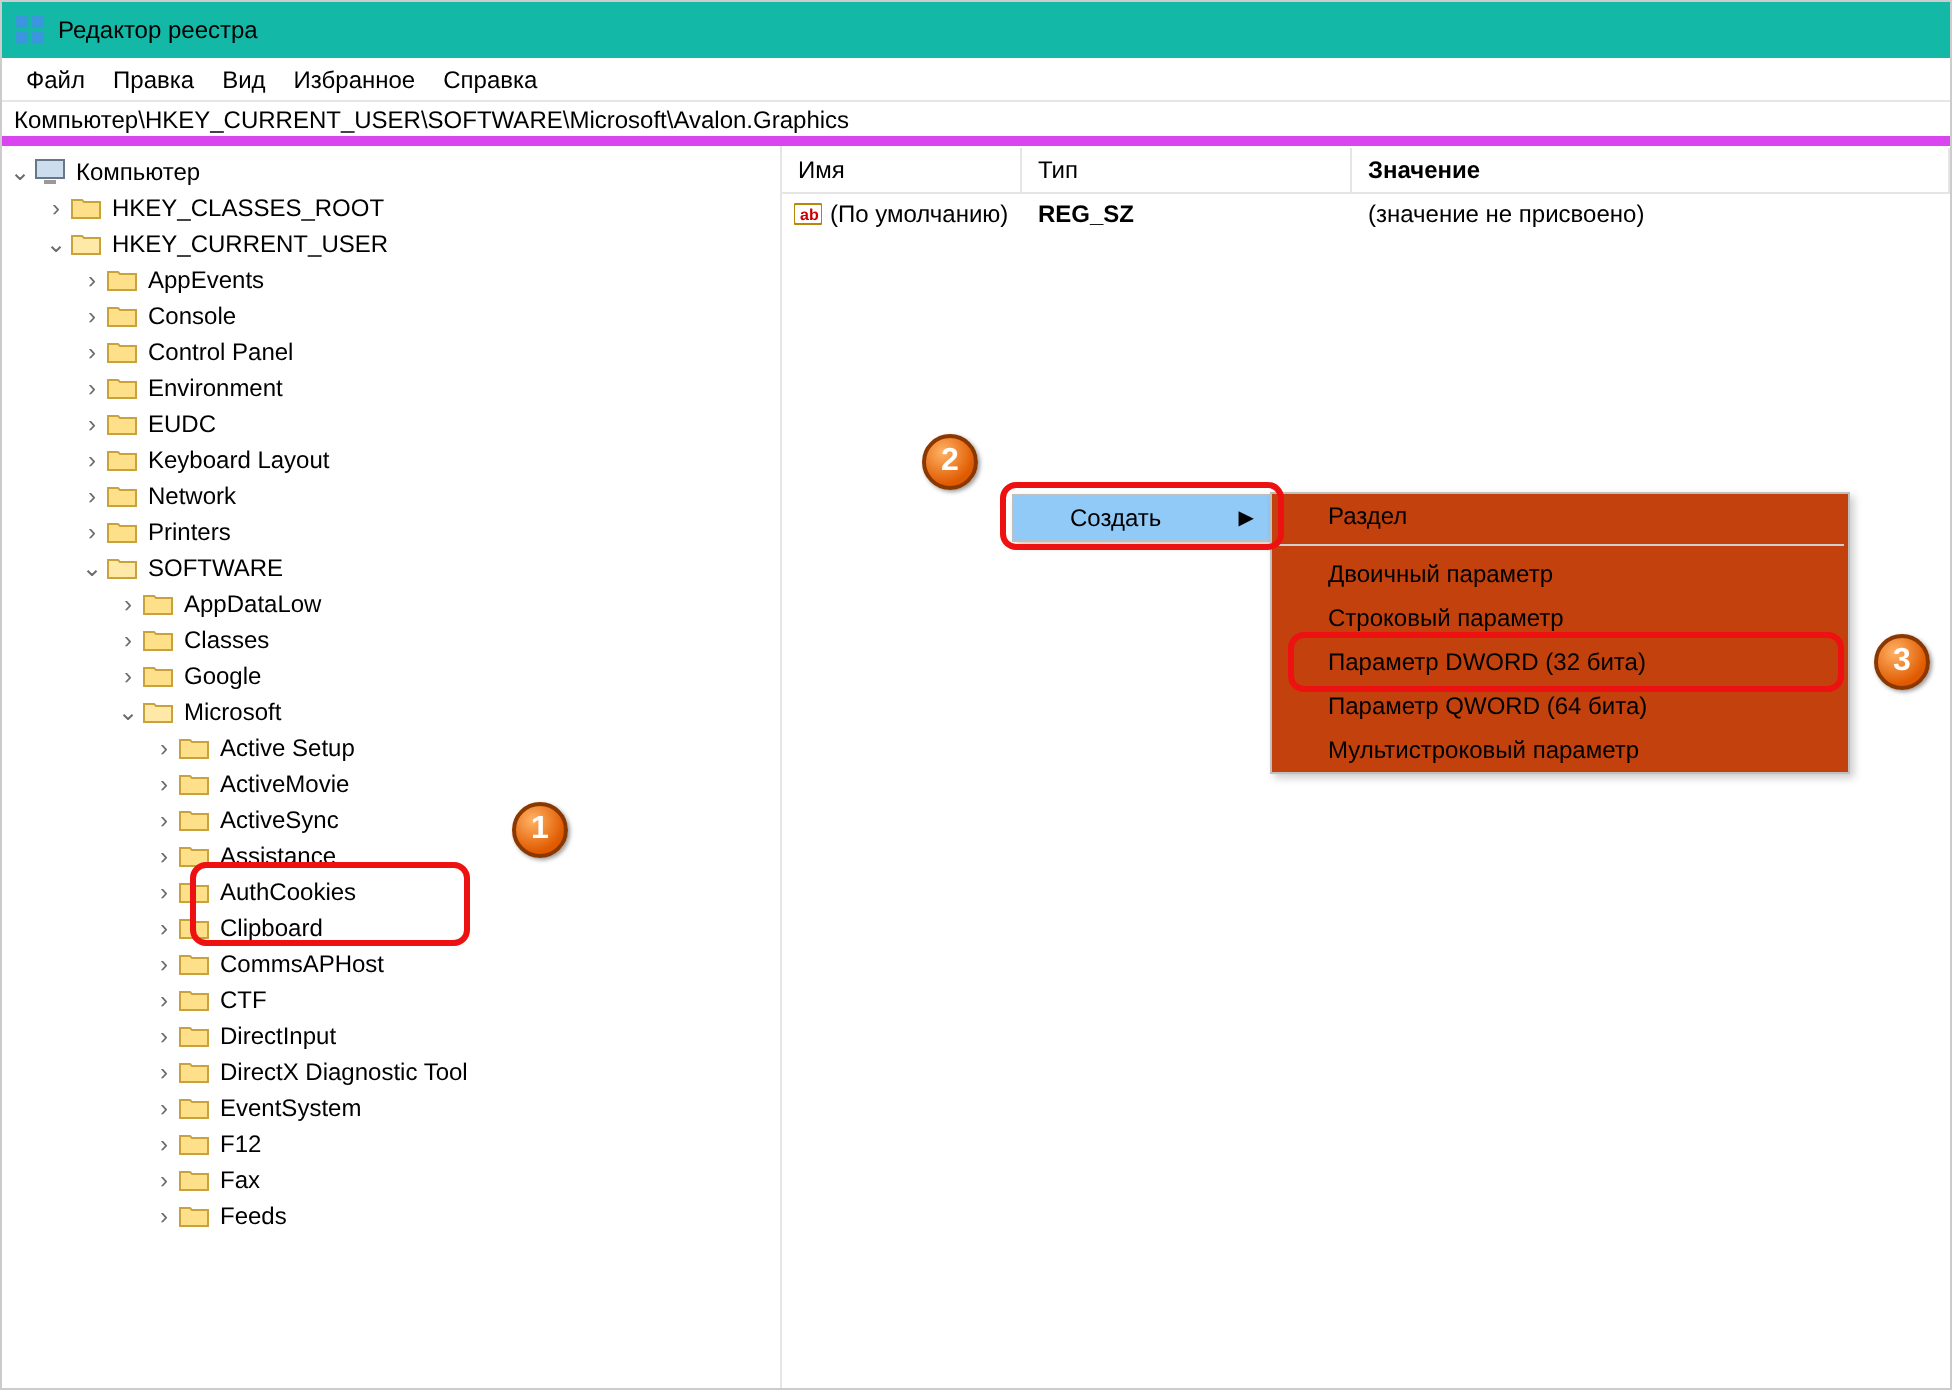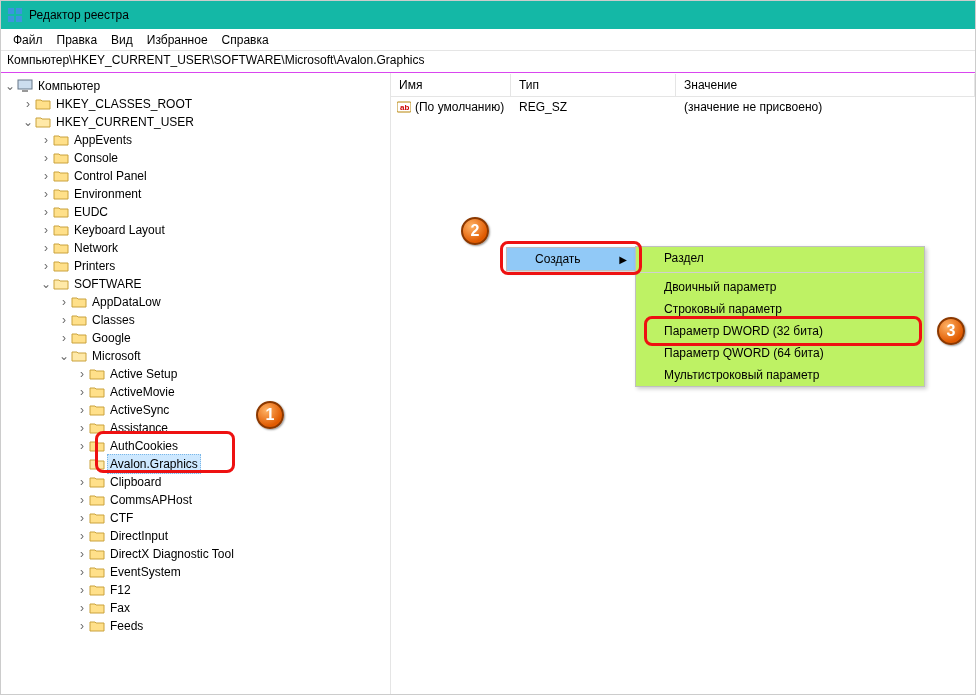--- a/index.html
+++ b/index.html
@@ -3,46 +3,46 @@
 <meta charset="utf-8">
 <style>
   * { box-sizing: border-box; margin: 0; padding: 0; }
   html, body { width: 976px; height: 695px; font-family: "Segoe UI", Tahoma, sans-serif; font-size: 12px; background: #fff; color: #000; overflow: hidden; }
   .window { width: 976px; height: 695px; display: flex; flex-direction: column; border: 1px solid #ccc; }
   .titlebar { display: flex; align-items: center; height: 28px; padding: 0 6px; background: #14b8a6; }
   .app-icon { width: 16px; height: 16px; margin-right: 6px; }
   .app-title { font-size: 12px; }
   .menubar { display: flex; gap: 2px; height: 22px; padding: 0 6px; border-bottom: 1px solid #e5e5e5; align-items: center; }
   .menubar span { padding: 2px 6px; cursor: default; }
-  .addrbar { height: 22px; padding: 2px 6px; border-bottom: 1px solid #d946ef; display: flex; align-items: flex-start; }
+  .addrbar { height: 22px; padding: 2px 6px; border-bottom: 5px solid #d946ef; display: flex; align-items: center; }
   .content { flex: 1; display: flex; min-height: 0; }
   .tree-pane { width: 390px; border-right: 1px solid #e5e5e5; overflow: hidden; position: relative; }
   .tree { padding: 4px 0 4px 2px; }
   .node { white-space: nowrap; line-height: 18px; height: 18px; display: flex; align-items: center; }
   .ex { width: 14px; text-align: center; color: #6b6b6b; cursor: default; user-select: none; font-size: 12px; }
   .fi { width: 16px; height: 14px; margin-right: 2px; display: inline-flex; align-items: center; justify-content: center; }
   .lbl { padding: 0 3px; }
   .sel .lbl { background: #cde8ff; border: 1px dotted #7ab7e8; padding: 0 2px; }
   .right-pane { flex: 1; display: flex; flex-direction: column; position: relative; }
   .list-head { display: flex; height: 24px; border-bottom: 1px solid #e5e5e5; align-items: center; }
   .list-head div { padding: 4px 8px; border-right: 1px solid #e5e5e5; }
   .col-name { width: 120px; }
   .col-type { width: 165px; }
-  .col-value { flex: 1; }
+  .col-value { flex: 1; font-weight: bold; }
   .list-row { display: flex; height: 20px; align-items: center; }
   .list-row .c1 { width: 120px; padding-left: 6px; display: flex; align-items: center; gap: 4px; }
-  .list-row .c2 { width: 165px; padding-left: 8px; }
+  .list-row .c2 { width: 165px; padding-left: 8px; font-weight: bold; }
   .list-row .c3 { flex: 1; padding-left: 8px; }
   .reg-icon { width: 14px; height: 14px; }
   .ctx { position: absolute; background: #f2f2f2; border: 1px solid #bfbfbf; box-shadow: 2px 2px 4px rgba(0,0,0,.2); }
   .ctx-row { height: 22px; display: flex; align-items: center; padding: 0 18px 0 28px; position: relative; cursor: default; }
   .ctx-row.hover { background: #91c9f7; }
   .ctx-row .arrow { position: absolute; right: 8px; font-size: 10px; }
   .ctx-sep { height: 1px; background: #d0d0d0; margin: 3px 2px; }
-  .submenu { position: absolute; left: 100%; top: -2px; background: #bef264; border: 1px solid #bfbfbf; box-shadow: 2px 2px 4px rgba(0,0,0,.2); min-width: 290px; }
+  .submenu { position: absolute; left: 100%; top: -2px; background: #c2410c; border: 1px solid #bfbfbf; box-shadow: 2px 2px 4px rgba(0,0,0,.2); min-width: 290px; }
   .callout { position: absolute; width: 28px; height: 28px; border-radius: 50%; background: radial-gradient(circle at 35% 30%, #ffb366, #e05a00 70%); color: #fff; font-weight: bold; font-size: 16px; display: flex; align-items: center; justify-content: center; border: 2px solid #8a3800; box-shadow: 1px 1px 2px rgba(0,0,0,.4); z-index: 50; }
   .hl { border: 3px solid #e11; border-radius: 8px; position: absolute; pointer-events: none; z-index: 40; }
   svg { display: block; }
 </style>
 </head>
 <body>
 
 <div class="window">
   <div class="titlebar">
     <span class="app-icon">
@@ -254,29 +254,20 @@
           </div>
           <div class="node" style="padding-left:72px">
             <span class="ex">›</span>
             <span class="fi">
               <svg width="16" height="14" viewBox="0 0 16 14">
                 <path d="M1 3h5l1 1h8v8H1z" fill="#ffe08a" stroke="#caa23c"></path>
               </svg>
             </span>
             <span class="lbl">AuthCookies</span>
           </div>
-          <div class="node sel" style="padding-left:72px">
-            <span class="ex"></span>
-            <span class="fi">
-              <svg width="16" height="14" viewBox="0 0 16 14">
-                <path d="M1 3h5l1 1h8v8H1z" fill="#ffe9a8" stroke="#caa23c"></path>
-              </svg>
-            </span>
-            <span class="lbl">Avalon.Graphics</span>
-          </div>
           <div class="node" style="padding-left:72px">
             <span class="ex">›</span>
             <span class="fi">
               <svg width="16" height="14" viewBox="0 0 16 14">
                 <path d="M1 3h5l1 1h8v8H1z" fill="#ffe08a" stroke="#caa23c"></path>
               </svg>
             </span>
             <span class="lbl">Clipboard</span>
           </div>
           <div class="node" style="padding-left:72px">

